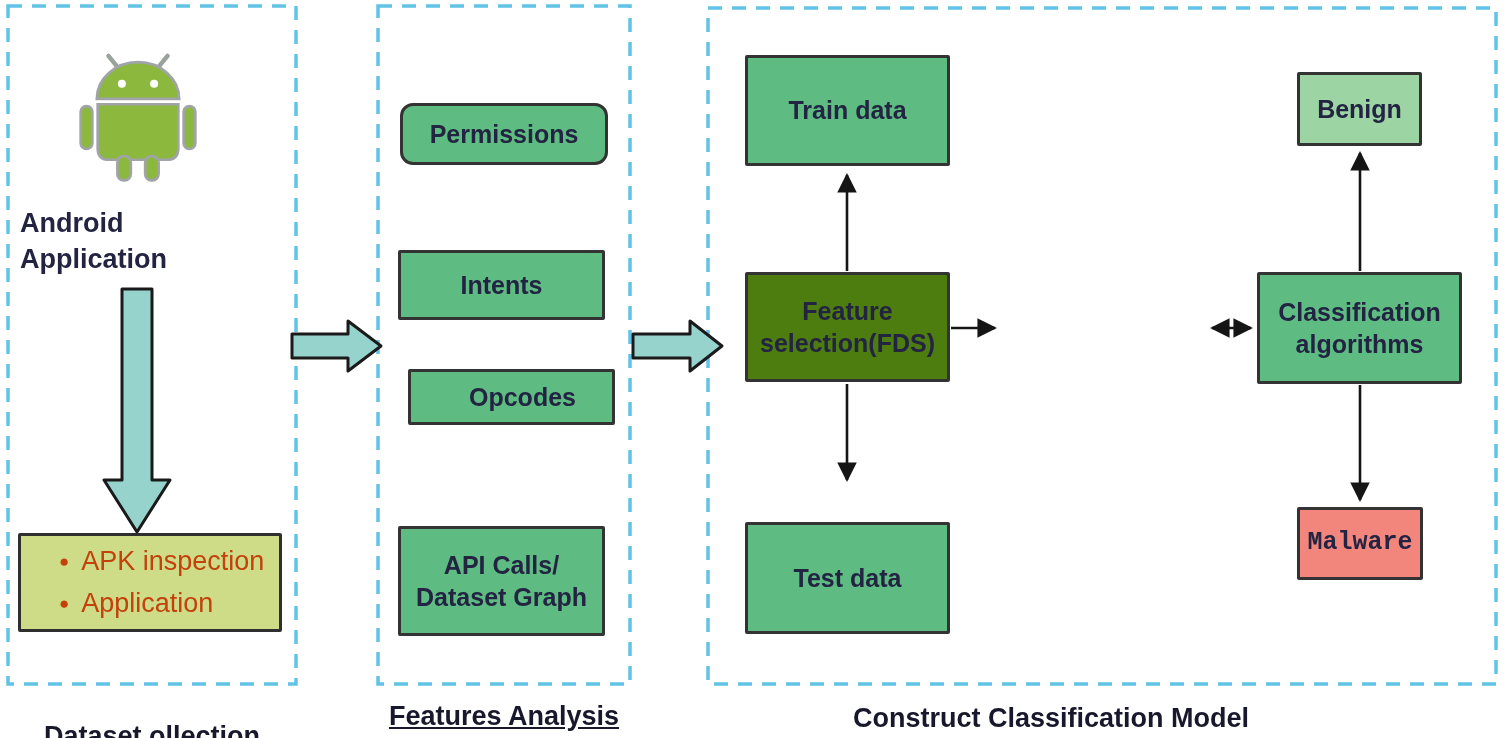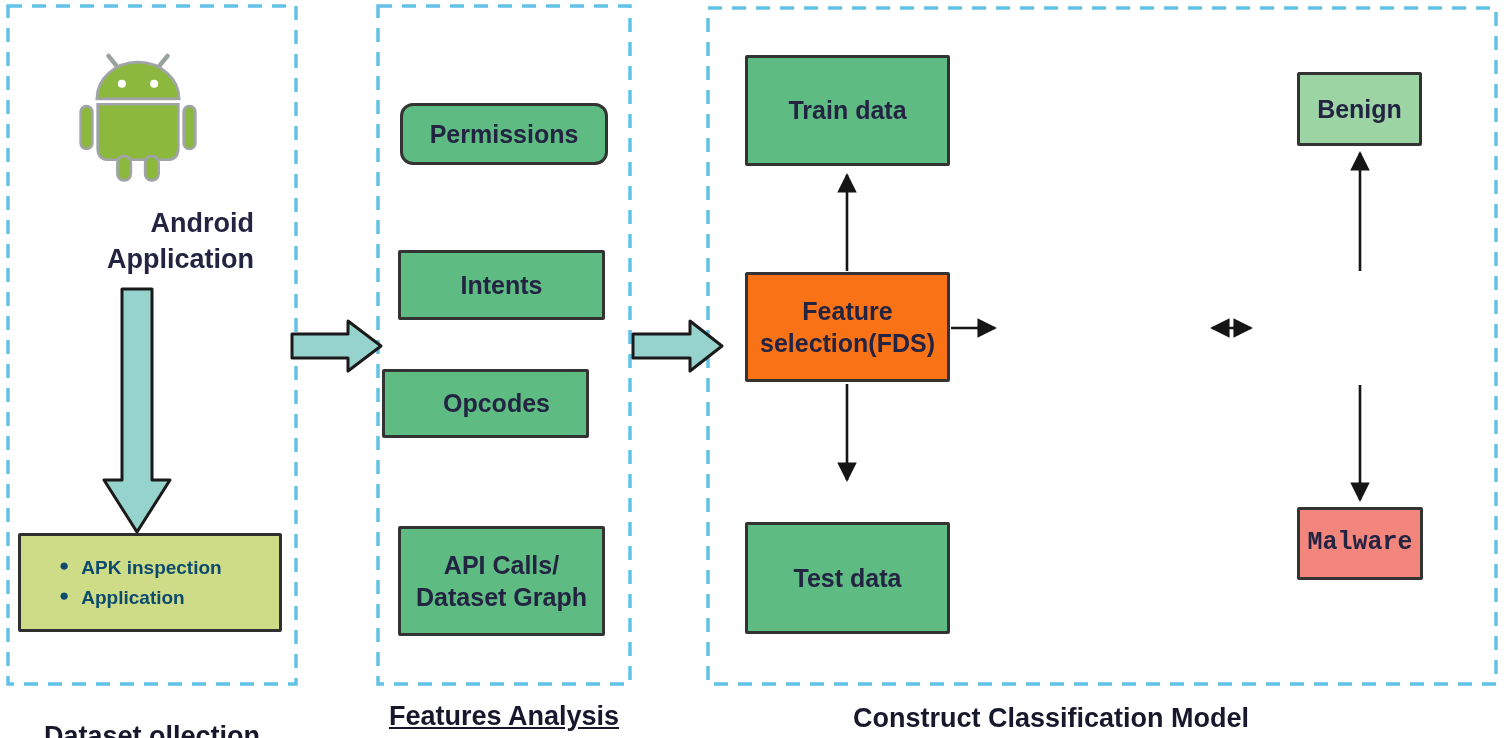--- a/index.html
+++ b/index.html
@@ -19,54 +19,54 @@
     border:3px solid #333333;
     border-radius:2px;
     color:#232342;
     font-weight:bold;
     font-size:25px;
     line-height:1.3;
     box-sizing:border-box;
   }
   .green{background:#5ebc83;}
   .lightgreen{background:#9cd4a4;}
-  .purple{background:#f97316;}
+  .purple{background:#4d7c0f;}
   .salmon{background:#f2867d;font-family:Liberation Mono, monospace;}
   .caption{
     position:absolute;
     text-align:center;
     color:#18182c;
     font-weight:bold;
     font-size:27px;
   }
   .android-label{
     position:absolute;
     left:20px;top:205px;width:234px;
-    text-align:right;
+    text-align:left;
     color:#232342;
     font-weight:bold;
     font-size:27px;
     line-height:1.35;
     white-space:pre-line;
   }
   .robot{position:absolute;left:78px;top:46px;width:120px;height:138px;}
   .apk-box{
     position:absolute;
     left:18px;top:533px;width:264px;height:99px;
     background:#cedc87;
     border:3px solid #2f2f2f;
     border-radius:2px;
     box-sizing:border-box;
     display:flex;align-items:center;
   }
   .apk-box ul{
     list-style:none;margin:0;padding:0 0 0 38px;
   }
   .apk-box li{
-    color:#0c4a6e;font-weight:bold;font-size:19px;line-height:1.55;
+    color:#c2410c;font-weight:normal;font-size:27px;line-height:1.55;
     white-space:nowrap;
   }
   .apk-box li::before{
     content:"\25CF";
     font-size:17px;
     margin-right:12px;
     position:relative;top:-3px;
   }
 </style>
 </head>
@@ -119,28 +119,30 @@
     <ul>
       <li>APK inspection</li>
       <li>Application</li>
     </ul>
   </div>
 
   <div class="caption" style="left:8px;top:701px;width:288px;margin-top:20px;">Dataset ollection</div>
 
   <div class="box green" style="left:400px;top:103px;width:208px;height:62px;border-radius:13px;">Permissions</div>
   <div class="box green" style="left:398px;top:250px;width:207px;height:70px;">Intents</div>
-  <div class="box green" style="left:382px;top:369px;width:207px;height:69px;padding-left:22px;">Opcodes</div>
+  <div class="box green" style="left:408px;top:369px;width:207px;height:56px;padding-left:22px;">Opcodes</div>
   <div class="box green" style="left:398px;top:526px;width:207px;height:110px;">API Calls/
 Dataset Graph</div>
 
   <div class="caption" style="left:378px;top:701px;width:252px;text-decoration:underline;">Features Analysis</div>
 
   <div class="box green" style="left:745px;top:55px;width:205px;height:111px;">Train data</div>
   <div class="box purple" style="left:745px;top:272px;width:205px;height:110px;">Feature
 selection(FDS)</div>
+  <div class="box green" style="left:1257px;top:272px;width:205px;height:112px;">Classification
+algorithms</div>
   <div class="box green" style="left:745px;top:487px;width:205px;height:112px;margin-top:35px;">Test data</div>
   <div class="box lightgreen" style="left:1297px;top:72px;width:125px;height:74px;">Benign</div>
   <div class="box salmon" style="left:1297px;top:507px;width:126px;height:73px;">Malware</div>
 
   <div class="caption" style="left:656px;top:703px;width:790px;">Construct Classification Model</div>
 
 </div>
 
 </body></html>

